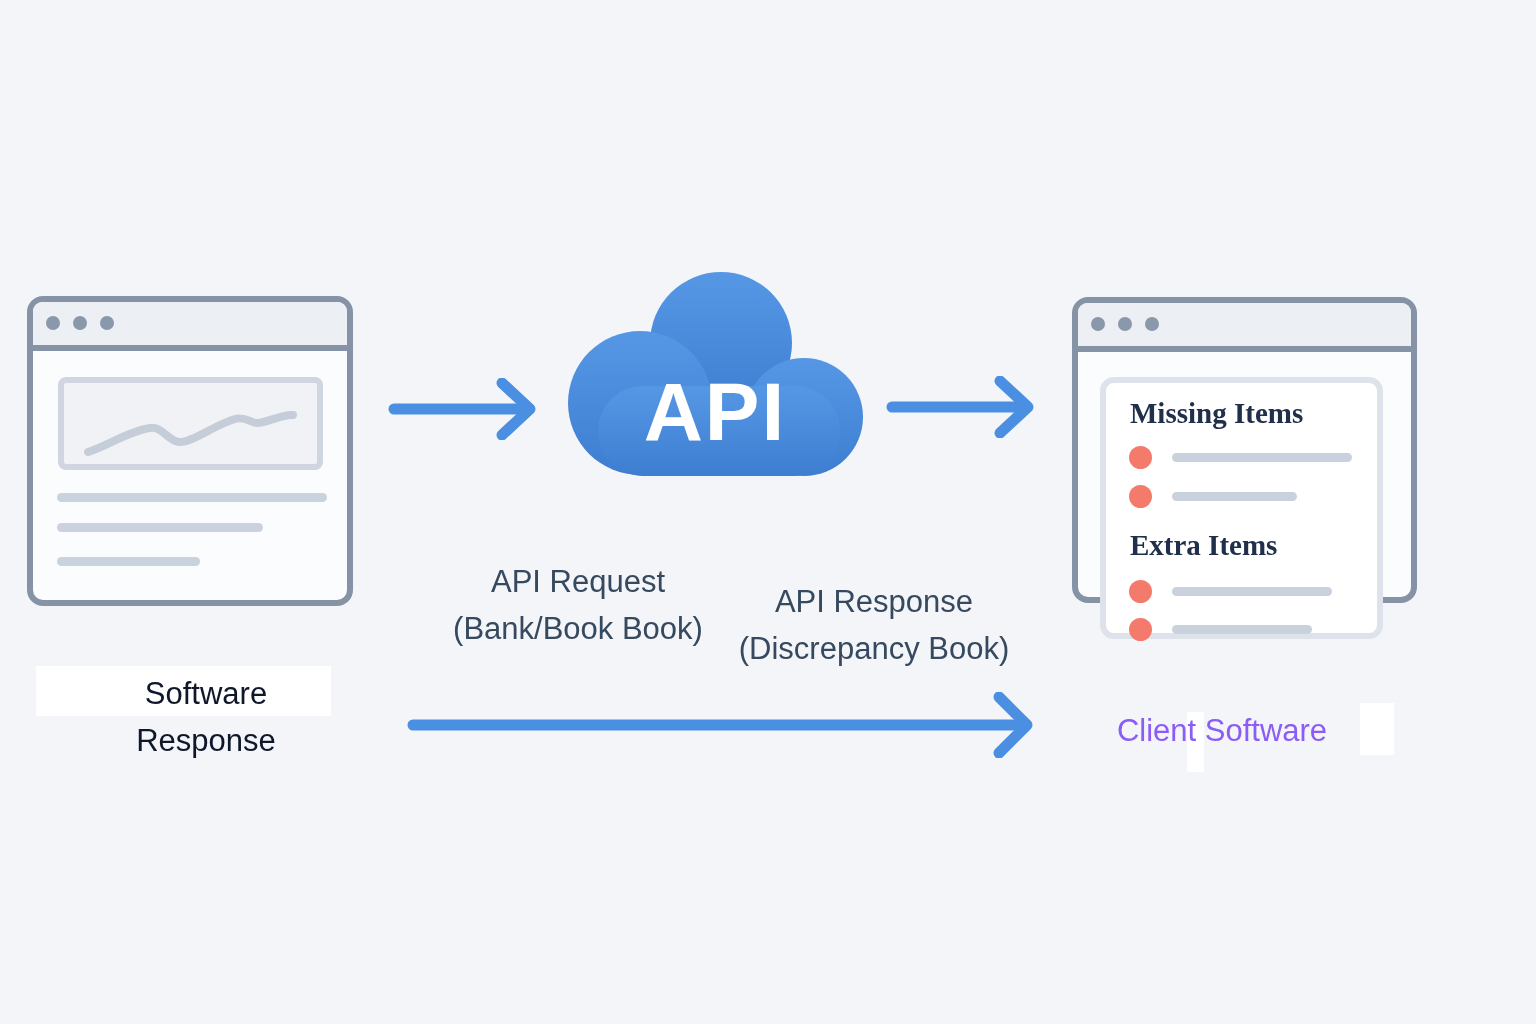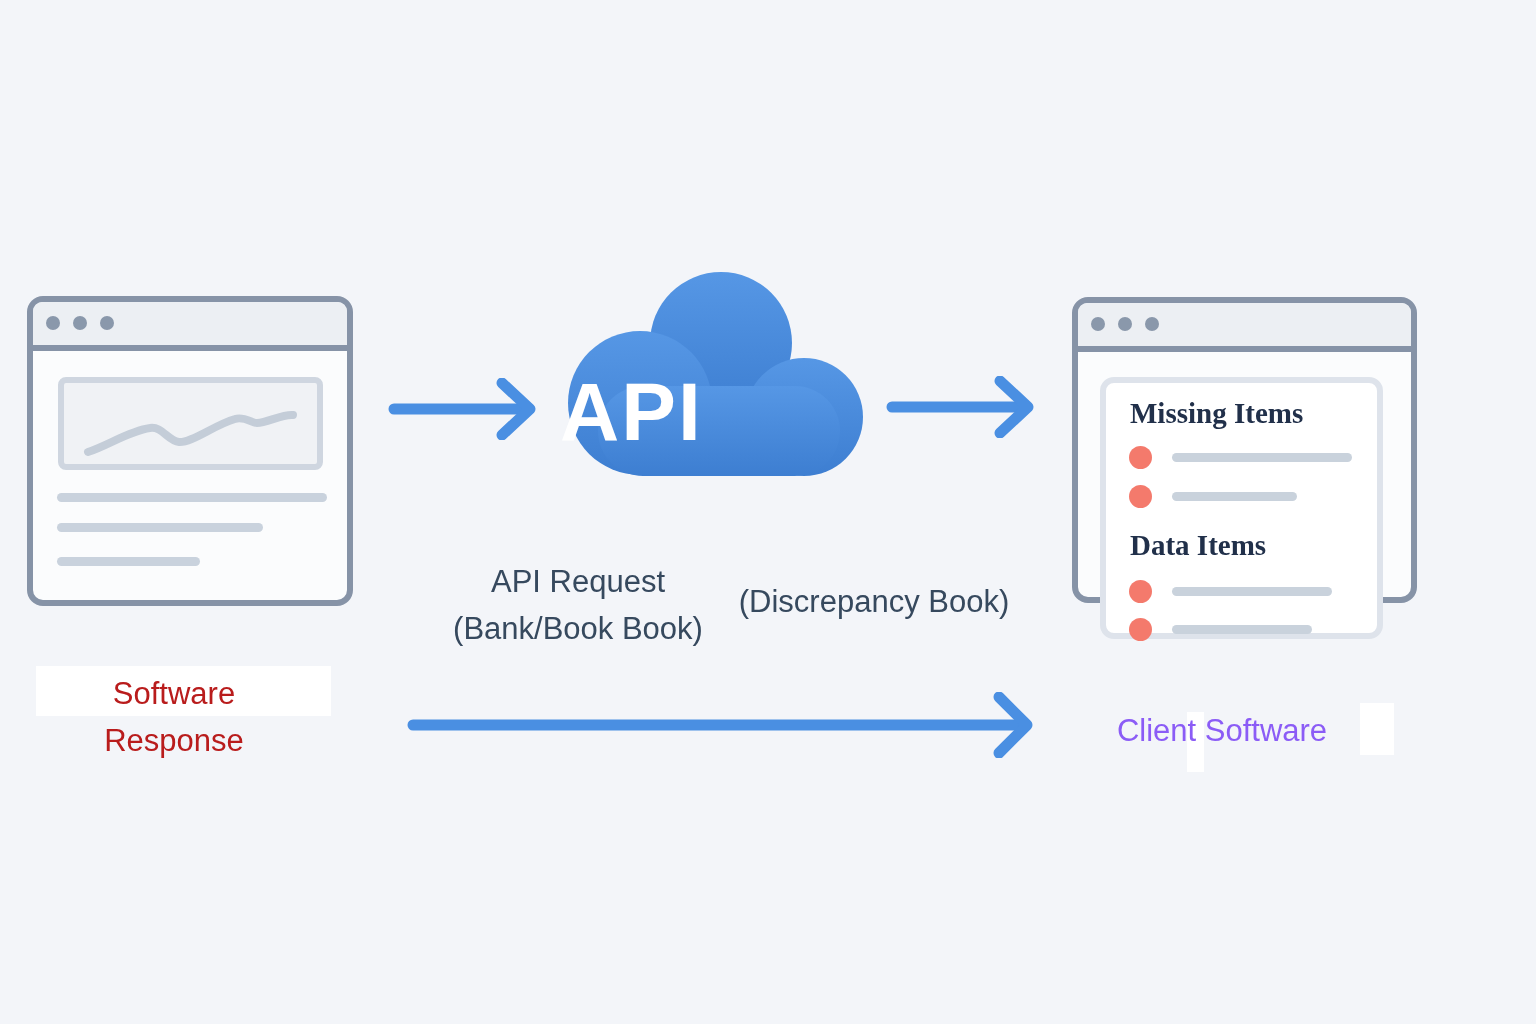--- a/index.html
+++ b/index.html
@@ -60,20 +60,21 @@
   }
   .sl1 { top: 142px; width: 270px; }
   .sl2 { top: 172px; width: 206px; }
   .sl3 { top: 206px; width: 143px; }
 
   
   .cloud-svg { position: absolute; left: 560px; top: 268px; width: 310px; height: 228px; }
   .cloud-label {
     position: absolute;
     left: 560px; top: 371px; width: 310px;
+    text-align: center;
     font-size: 82px; font-weight: 700;
     letter-spacing: 2px;
     color: #ffffff;
     line-height: 82px;
     z-index: 2;
   }
 
   
   .arrow-svg { position: absolute; }
   .arrow-1 { left: 388px; top: 378px; }
@@ -93,21 +94,21 @@
     width: 320px;
     text-align: center;
     font-size: 31px;
     line-height: 47px;
     font-weight: 500;
     color: #36495e;
     z-index: 1;
   }
   .label-request  { left: 418px; top: 546px; margin-top: 12px; }
   .label-response { left: 714px; top: 578px; }
-  .label-software { left: 24px;  top: 670px; width: 300px; color: #b91c1c; }
+  .label-software { left: 56px;  top: 670px; width: 300px; color: #0f172a; }
   .label-client   { left: 1062px; top: 707px; width: 320px; color: #8b5cf6; }
 
   .bg-patch { position: absolute; background: #ffffff; z-index: 0; }
   .patch-software { left: 36px;   top: 666px; width: 295px; height: 50px; }
   .patch-client-a { left: 1360px; top: 703px; width: 34px;  height: 52px; }
   .patch-client-b { left: 1187px; top: 712px; width: 17px;  height: 60px; }
 
   
   .card {
     position: absolute;
@@ -208,20 +209,21 @@
   <svg class="arrow-svg arrow-2" width="150" height="62" viewBox="0 0 150 62">
     <path class="arrow-stroke" d="M 6 31 L 132 31"></path>
     <path class="arrow-stroke" d="M 114 5 L 142 31 L 114 57"></path>
   </svg>
 
   <div class="flow-label label-request">
     <div>API Request</div>
     <div>(Bank/Book Book)</div>
   </div>
   <div class="flow-label label-response">
+    <div>API Response</div>
     <div>(Discrepancy Book)</div>
   </div>
 
   <svg class="arrow-svg arrow-3" width="630" height="66" viewBox="0 0 630 66">
     <path class="arrow-stroke" d="M 8 33 L 616 33"></path>
     <path class="arrow-stroke" d="M 594 5 L 622 33 L 594 61"></path>
   </svg>
 
   <div class="window window-right">
     <div class="titlebar">
@@ -232,21 +234,21 @@
   </div>
 
   <div class="card">
     <div class="card-inner">
       <div class="card-heading ch1">Missing Items</div>
       <span class="bullet b1"></span>
       <span class="item-line il1"></span>
       <span class="bullet b2"></span>
       <span class="item-line il2"></span>
 
-      <div class="card-heading ch2">Data Items</div>
+      <div class="card-heading ch2">Extra Items</div>
       <span class="bullet b3"></span>
       <span class="item-line il3"></span>
       <span class="bullet b4"></span>
       <span class="item-line il4"></span>
     </div>
   </div>
 
   <div class="flow-label label-client">Client Software</div>
 
 </div>

